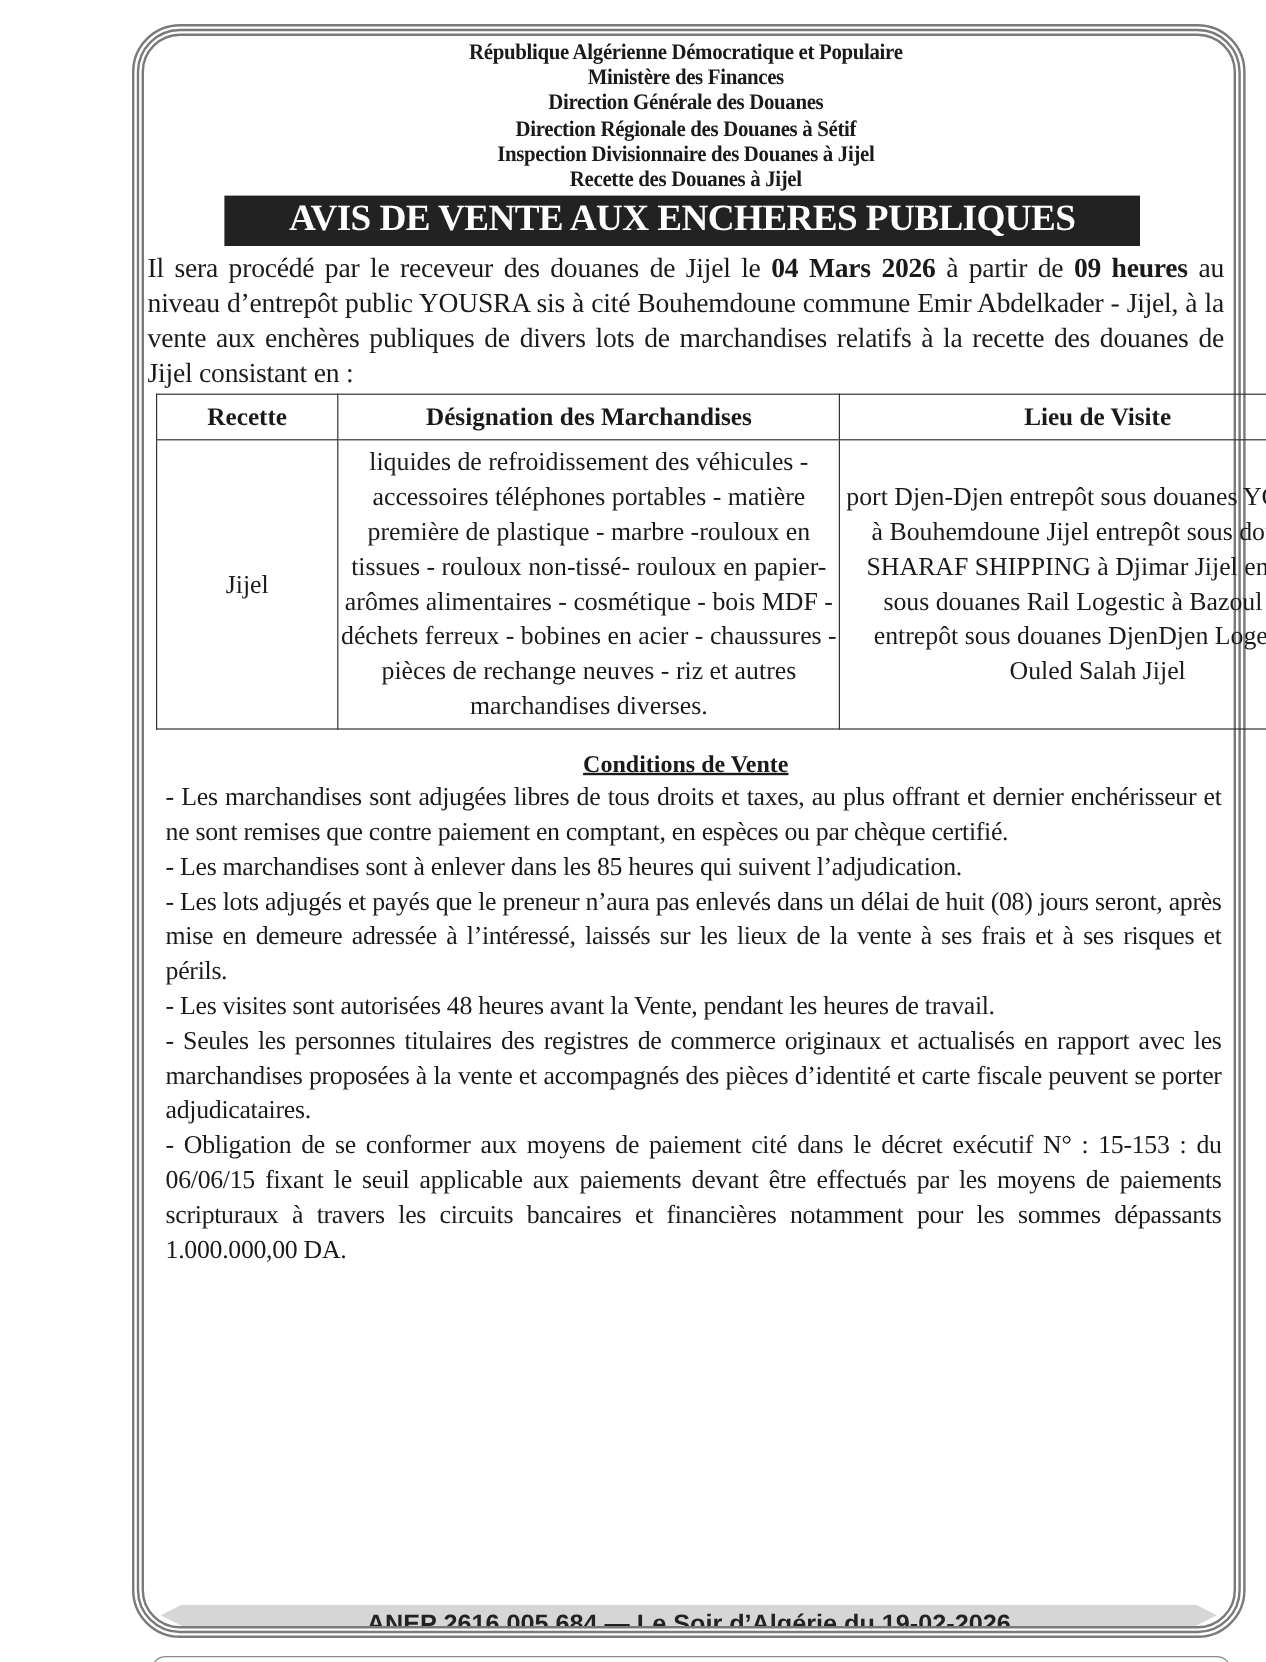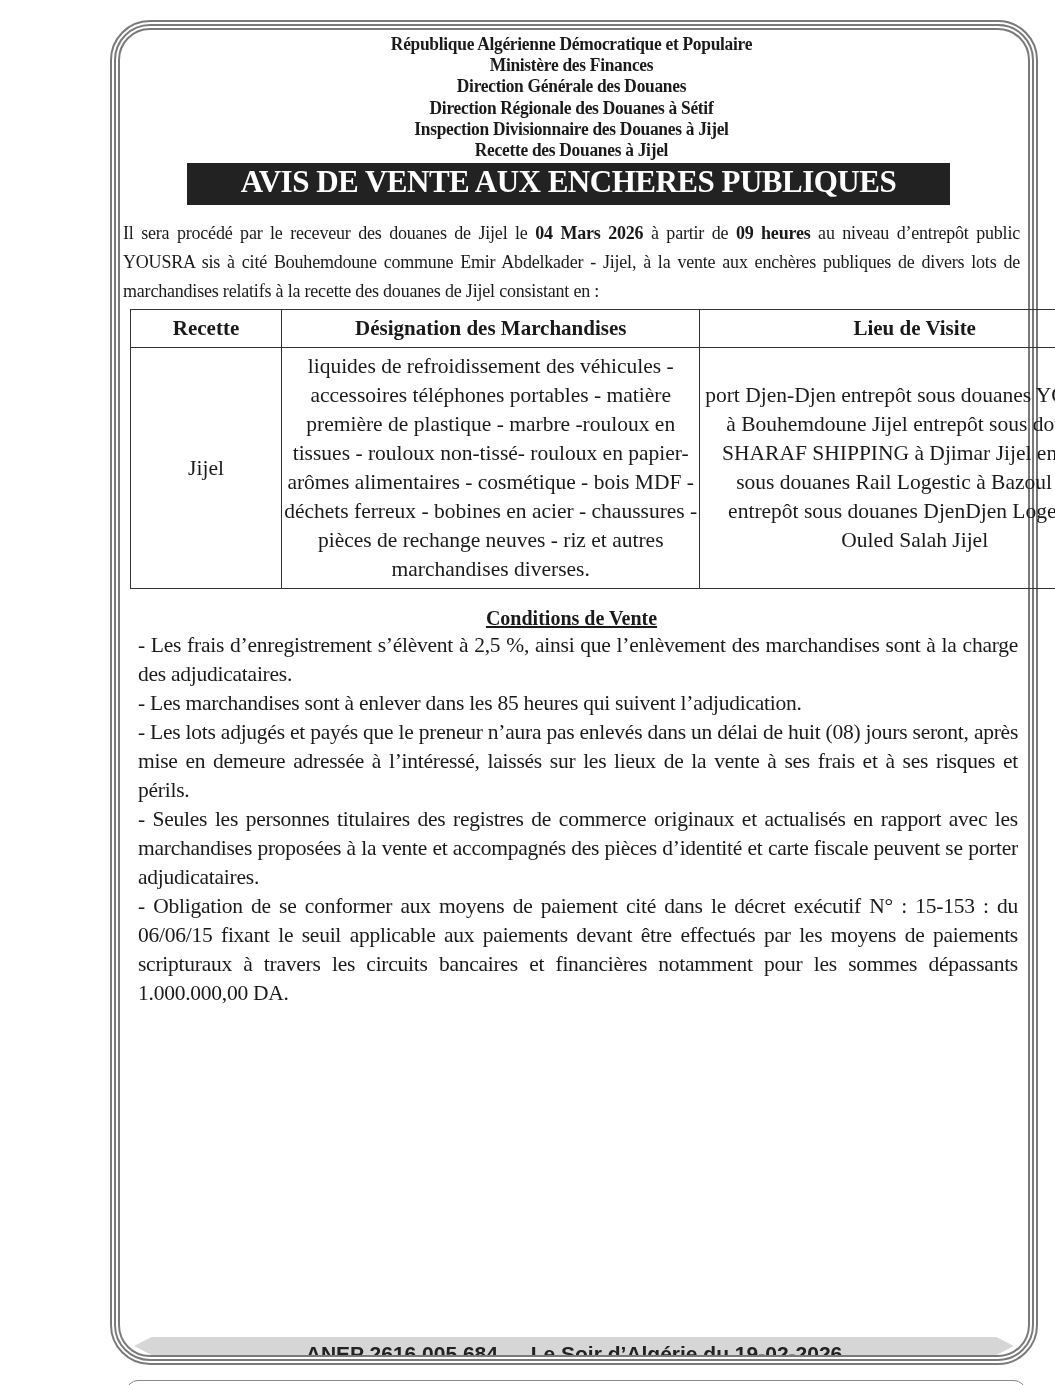--- a/index.html
+++ b/index.html
@@ -10,21 +10,21 @@
     .frame-mid { position:absolute; left:114px; top:24px; width:920px; height:1337px;
                  border:2px solid #7a7a7a; border-radius:36px; box-sizing:border-box; }
     .frame-inner { position:absolute; left:118px; top:28px; width:912px; height:1329px;
                    border:2px solid #7a7a7a; border-radius:32px; box-sizing:border-box; }
     .content { position:absolute; left:123px; top:34px; width:897px; }
     .hdr { text-align:center; font-weight:bold; font-size:18.5px; line-height:21.2px;
            letter-spacing:-0.3px; transform:scaleX(0.94); transform-origin:center; }
     .title-bar { margin:2px auto 0 auto; width:763px; height:42px; background:#222222;
                  color:#ffffff; text-align:center; font-size:31px; line-height:38px;
                  font-weight:bold; letter-spacing:-0.5px; position:relative; left:-3px; }
-    .intro { font-size:18px; line-height:29px; text-align:justify; margin-top:14px;
+    .intro { font-size:23px; line-height:29px; text-align:justify; margin-top:4px;
              letter-spacing:-0.2px; }
     .intro b { font-weight:bold; }
     table.lots { border-collapse:collapse; margin-top:3px; margin-left:7px; width:1000px;
                  font-size:21.5px; }
     table.lots th, table.lots td { border:1px solid #333; text-align:center; vertical-align:middle; }
     table.lots th { font-weight:bold; height:35px; font-size:21px; }
     table.lots td { line-height:29px; padding:2px 1px; }
     .col1 { width:132px; } .col2 { width:371px; } .col3 { width:381px; }
     .cond-title { text-align:center; font-weight:bold; font-size:20px; text-decoration:underline;
                   margin-top:16px; line-height:26px; }
@@ -76,22 +76,23 @@
       <tr>
         <td>Jijel</td>
         <td style="padding:4px 2px;">liquides de refroidissement des véhicules - accessoires téléphones portables - matière première de plastique - marbre -rouloux en tissues - rouloux non-tissé- rouloux en papier- arômes alimentaires - cosmétique - bois MDF - déchets ferreux - bobines en acier - chaussures -pièces de rechange neuves - riz et autres marchandises diverses.</td>
         <td>port Djen-Djen entrepôt sous douanes YOUSRA à Bouhemdoune Jijel entrepôt sous douanes SHARAF SHIPPING à Djimar Jijel entrepôt sous douanes Rail Logestic à Bazoul Jijel entrepôt sous douanes DjenDjen Logestic à Ouled Salah Jijel</td>
       </tr>
     </tbody>
   </table>
 
   <div class="cond-title">Conditions de Vente </div>
   <div class="conditions">
-    <p>- Les frais d’enregistrement s’élèvent à 2,5 %, ainsi que l’enlèvement des marchandises sont à la charge des adjudicataires.</p>
+    <p>- Les marchandises sont adjugées libres de tous droits et taxes, au plus offrant et dernier enchérisseur et ne sont remises que contre paiement en comptant, en espèces ou par chèque certifié.</p>
     <p>- Les marchandises sont à enlever dans les 85 heures qui suivent l’adjudication.</p>
     <p>- Les lots adjugés et payés que le preneur n’aura pas enlevés dans un délai de huit (08) jours seront, après mise en demeure adressée à l’intéressé, laissés sur les lieux de la vente à ses frais et à ses risques et périls.</p>
+    <p>- Les visites sont autorisées 48 heures avant la Vente, pendant les heures de travail.</p>
     <p>- Seules les personnes titulaires des registres de commerce originaux et actualisés en rapport avec les marchandises proposées à la vente et accompagnés des pièces d’identité et carte fiscale peuvent se porter adjudicataires.</p>
     <p>- Obligation de se conformer aux moyens de paiement cité dans le décret exécutif N° : 15-153 : du 06/06/15 fixant le seuil applicable aux paiements devant être effectués par les moyens de paiements scripturaux à travers les circuits bancaires et financières notamment pour les sommes dépassants 1.000.000,00 DA.</p>
   </div>
 </div>
 
 <div class="footer-band">ANEP 2616 005 684 — Le Soir d’Algérie du 19-02-2026</div>
 <div class="bottom-frame"></div>
 
 </body></html>

